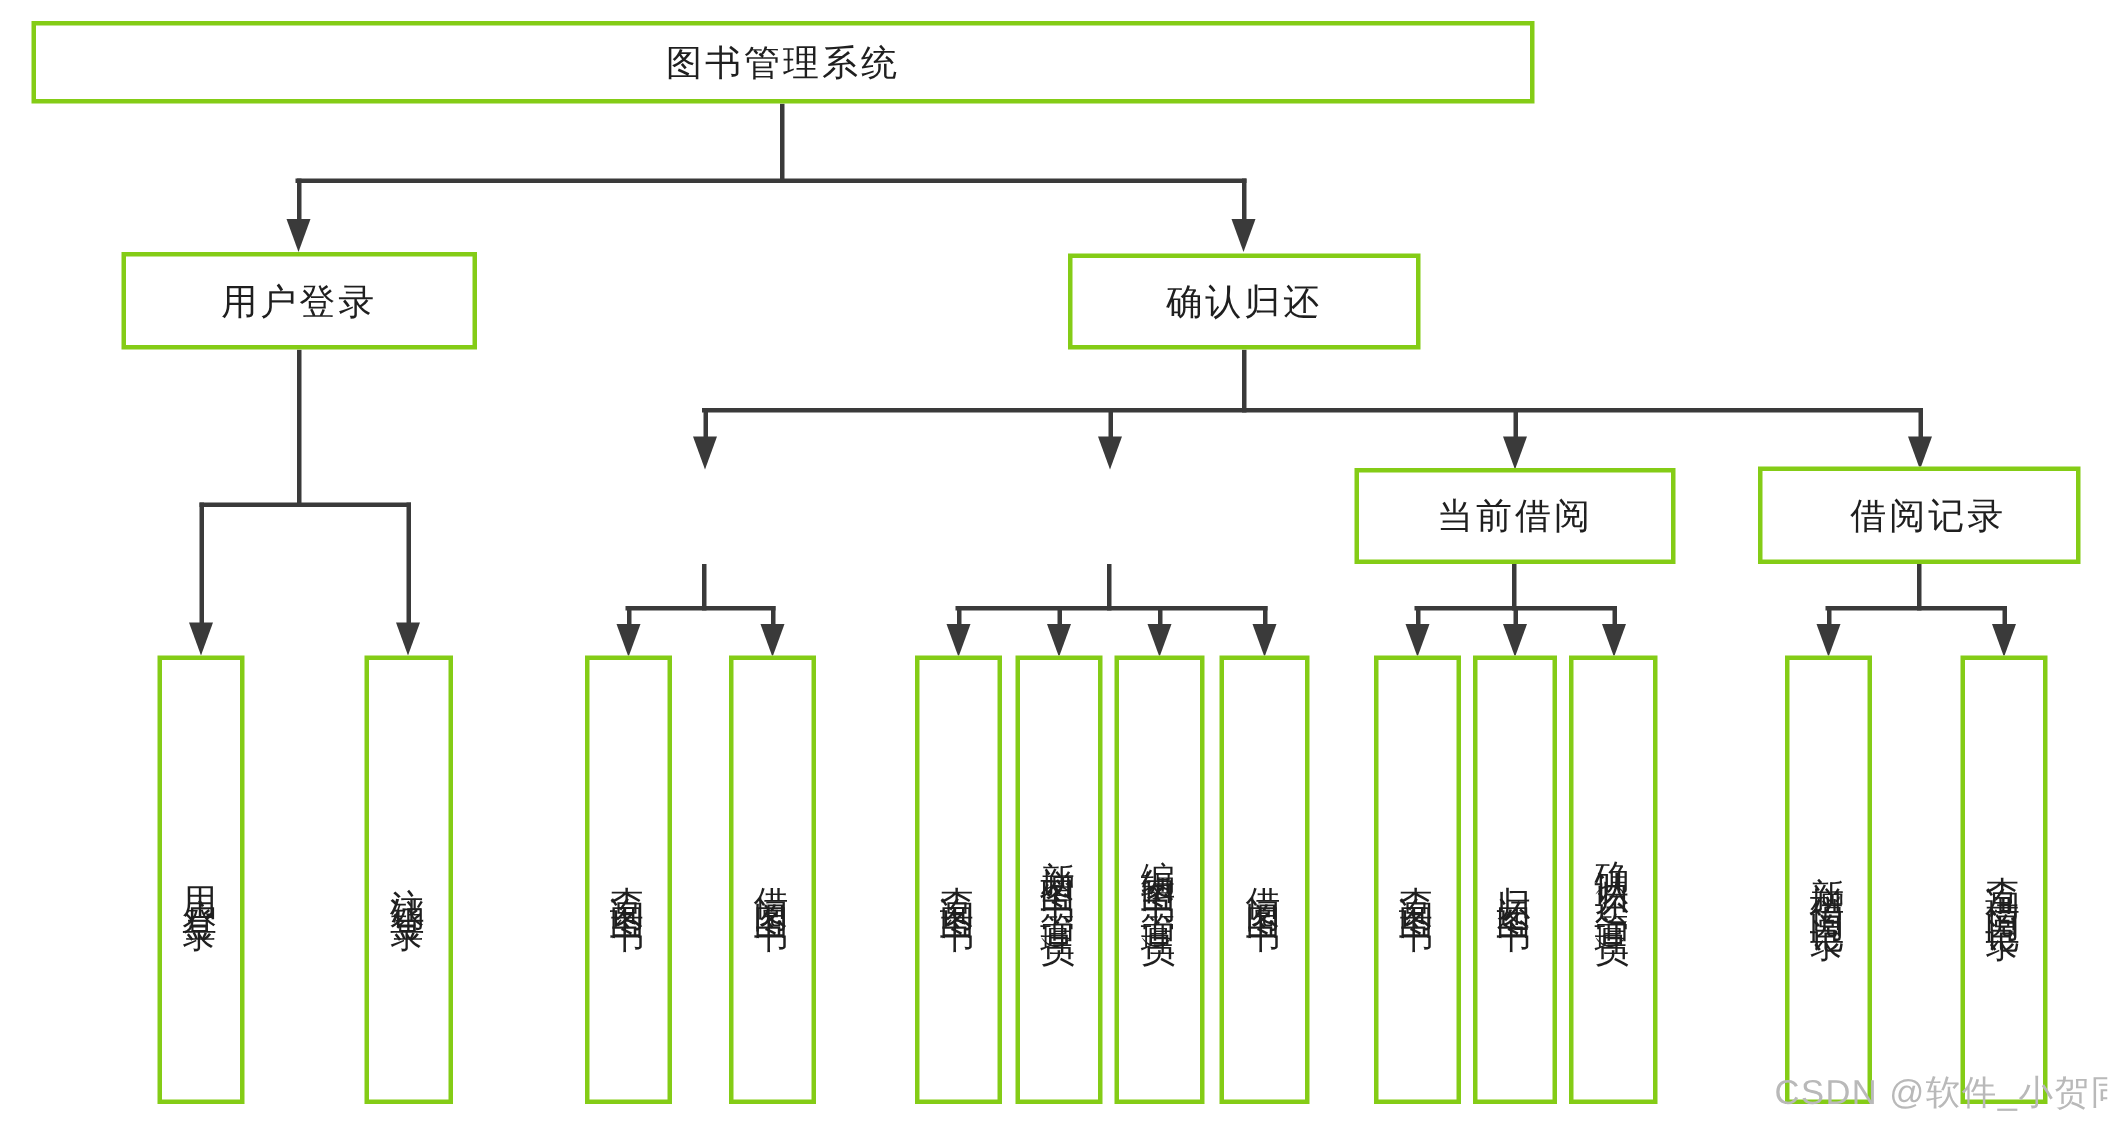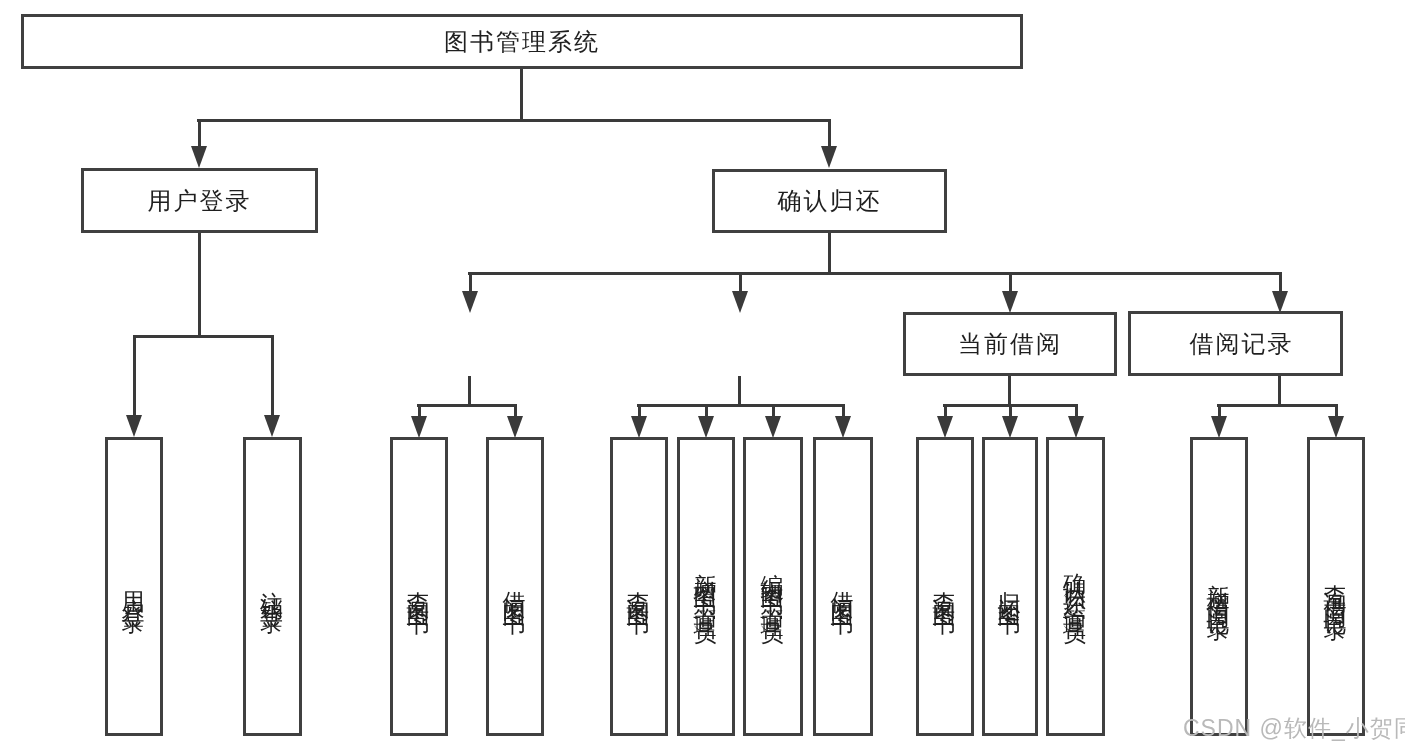--- a/index.html
+++ b/index.html
@@ -12,21 +12,21 @@
     position: relative;
     width: 1405px;
     height: 747px;
     background: #ffffff;
     overflow: hidden;
   }
   .box {
     position: absolute;
     box-sizing: border-box;
     background: #ffffff;
-    border: 3px solid #404040;
+    border: 3px solid #84cc16;
     display: flex;
     align-items: center;
     justify-content: center;
     color: #1f1f1f;
     font-size: 24px;
     letter-spacing: 2px;
     z-index: 2;
   }
   .leaf {
     z-index: 2;
@@ -76,21 +76,21 @@
   <div class="box" style="left:81px; top:168px; width:237px; height:65px;">
     <span>用户登录</span>
   </div>
   <div class="box" style="left:712px; top:169px; width:235px; height:64px;">
     <span>确认归还</span>
   </div>
 
   <div class="box" style="left:903px; top:312px; width:214px; height:64px;">
     <span>当前借阅</span>
   </div>
-  <div class="box" style="left:1128px; top:311px; width:215px; height:65px;padding-left:12px;">
+  <div class="box" style="left:1172px; top:311px; width:215px; height:65px;padding-left:12px;">
     <span>借阅记录</span>
   </div>
 
   <div class="box leaf" style="left:105px; top:437px; width:58px; height:299px;">
     <span class="vtext">用户登录</span>
   </div>
   <div class="box leaf" style="left:243px; top:437px; width:59px; height:299px;">
     <span class="vtext">注销登录</span>
   </div>
 

